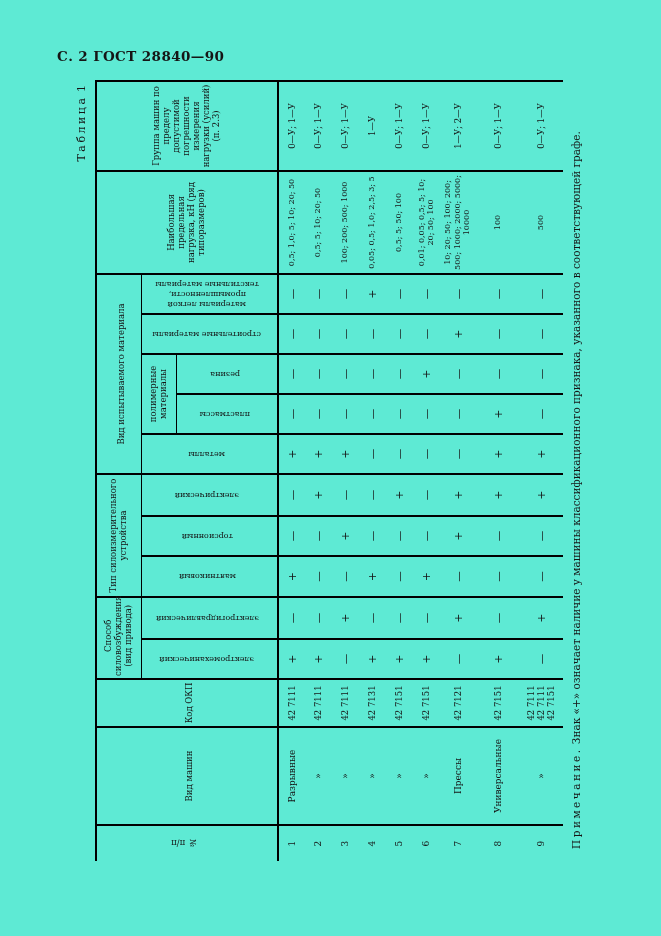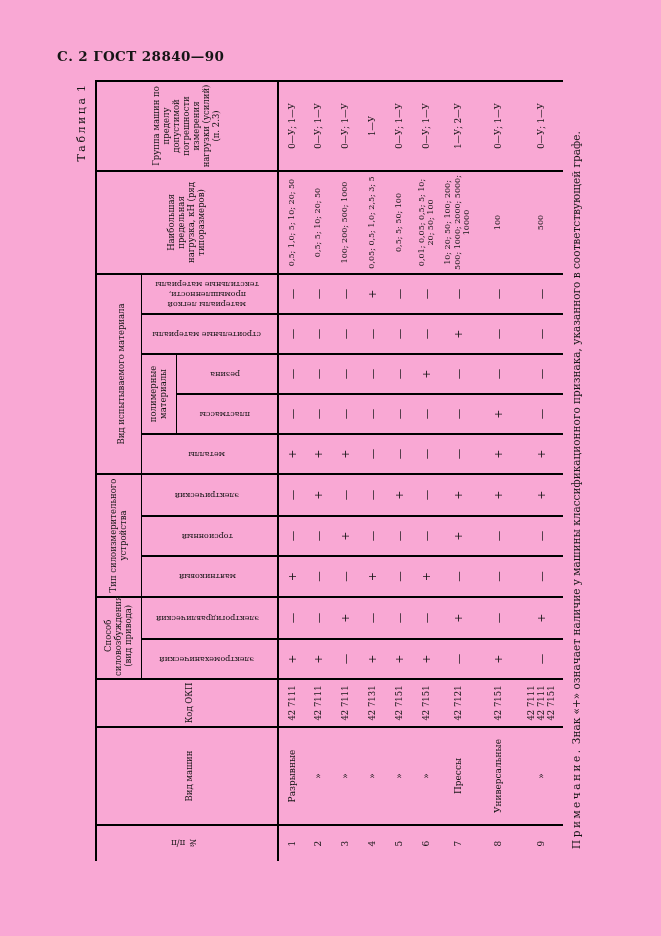--- a/index.html
+++ b/index.html
@@ -1,17 +1,17 @@
 <!DOCTYPE html>
 <html><head>
 <meta charset="utf-8">
 <style>
   html,body { margin:0; padding:0; background:#e8e8e8; }
   .page {
-    position:relative; width:661px; height:936px; background:#f9a8d4;
+    position:relative; width:661px; height:936px; background:#5eead4;
     font-family:"DejaVu Serif", serif; color:#151515; overflow:hidden;
     margin:0 auto;
   }
   .doc-header {
     position:absolute; left:57px; top:48px;
     font-size:13.5px; font-weight:bold; letter-spacing:0.4px;
   }
   .rot {
     position:absolute; width:780px; height:520px;
     left:-55px; top:211px;

